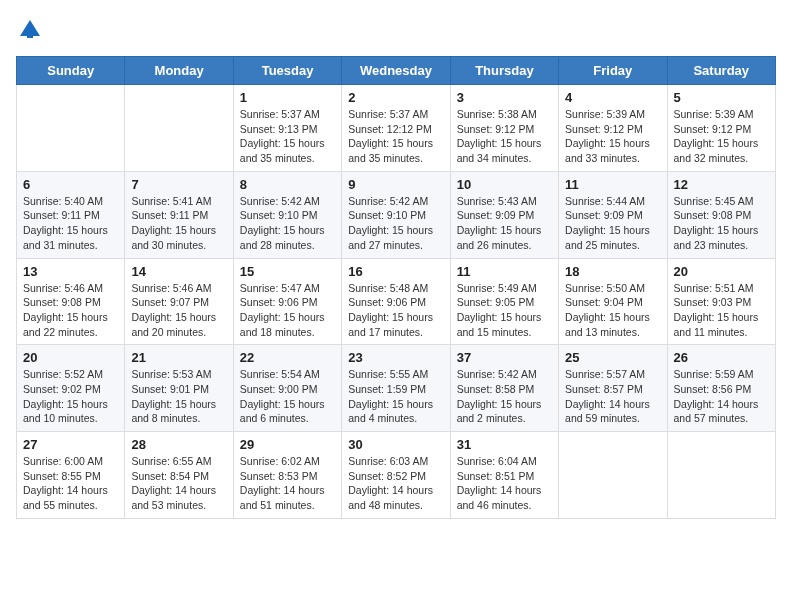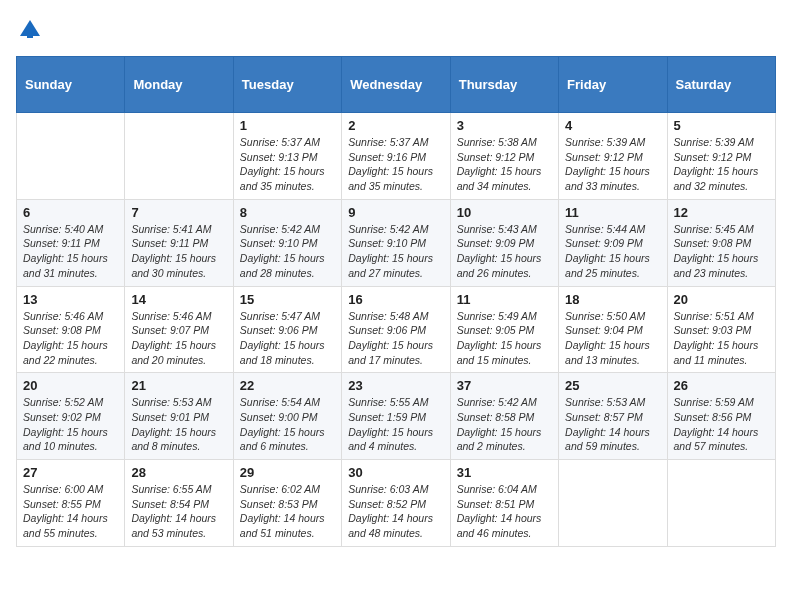--- a/index.html
+++ b/index.html
@@ -48,22 +48,22 @@
     .calendar {
       width: 100%;
       border-collapse: collapse;
       border: 1px solid #ccc;
     }
     .calendar th {
       background: #3a7abf;
       color: #fff;
       font-size: 13px;
       font-weight: bold;
-      padding: 20px 8px;
-      text-align: left;
+      padding: 6px 8px;
+      text-align: center;
       border: 1px solid #2a6aaf;
     }
     .calendar td {
       vertical-align: top;
       padding: 5px 6px;
       border: 1px solid #ddd;
       width: 108px;
       min-height: 80px;
       background: #fff;
       font-size: 11px;
@@ -76,21 +76,20 @@
       font-size: 13px;
       font-weight: bold;
       color: #222;
       display: block;
       margin-bottom: 2px;
     }
     .day-info {
       font-size: 10.5px;
       color: #333;
       line-height: 1.4;
-      font-style: italic;
     }
     .empty-cell {
       background: #f9f9f9;
     }
   </style>
 </head>
 <body>
 
 <div class="header">
   <div class="logo">
@@ -127,21 +126,21 @@
         <td class="empty-cell"></td>
         <td>
           <span class="day-num">1</span>
           <div class="day-info">Sunrise: 5:37 AM
 Sunset: 9:13 PM
 Daylight: 15 hours and 35 minutes.</div>
         </td>
         <td>
           <span class="day-num">2</span>
           <div class="day-info">Sunrise: 5:37 AM
-Sunset: 9:16 PM
+Sunset: 12:12 PM
 Daylight: 15 hours and 35 minutes.</div>
         </td>
         <td>
           <span class="day-num">3</span>
           <div class="day-info">Sunrise: 5:38 AM
 Sunset: 9:12 PM
 Daylight: 15 hours and 34 minutes.</div>
         </td>
         <td>
           <span class="day-num">4</span>
@@ -270,21 +269,21 @@
 Daylight: 15 hours and 4 minutes.</div>
         </td>
         <td>
           <span class="day-num">37</span>
           <div class="day-info">Sunrise: 5:42 AM
 Sunset: 8:58 PM
 Daylight: 15 hours and 2 minutes.</div>
         </td>
         <td>
           <span class="day-num">25</span>
-          <div class="day-info">Sunrise: 5:53 AM
+          <div class="day-info">Sunrise: 5:57 AM
 Sunset: 8:57 PM
 Daylight: 14 hours and 59 minutes.</div>
         </td>
         <td>
           <span class="day-num">26</span>
           <div class="day-info">Sunrise: 5:59 AM
 Sunset: 8:56 PM
 Daylight: 14 hours and 57 minutes.</div>
         </td>
       </tr>

